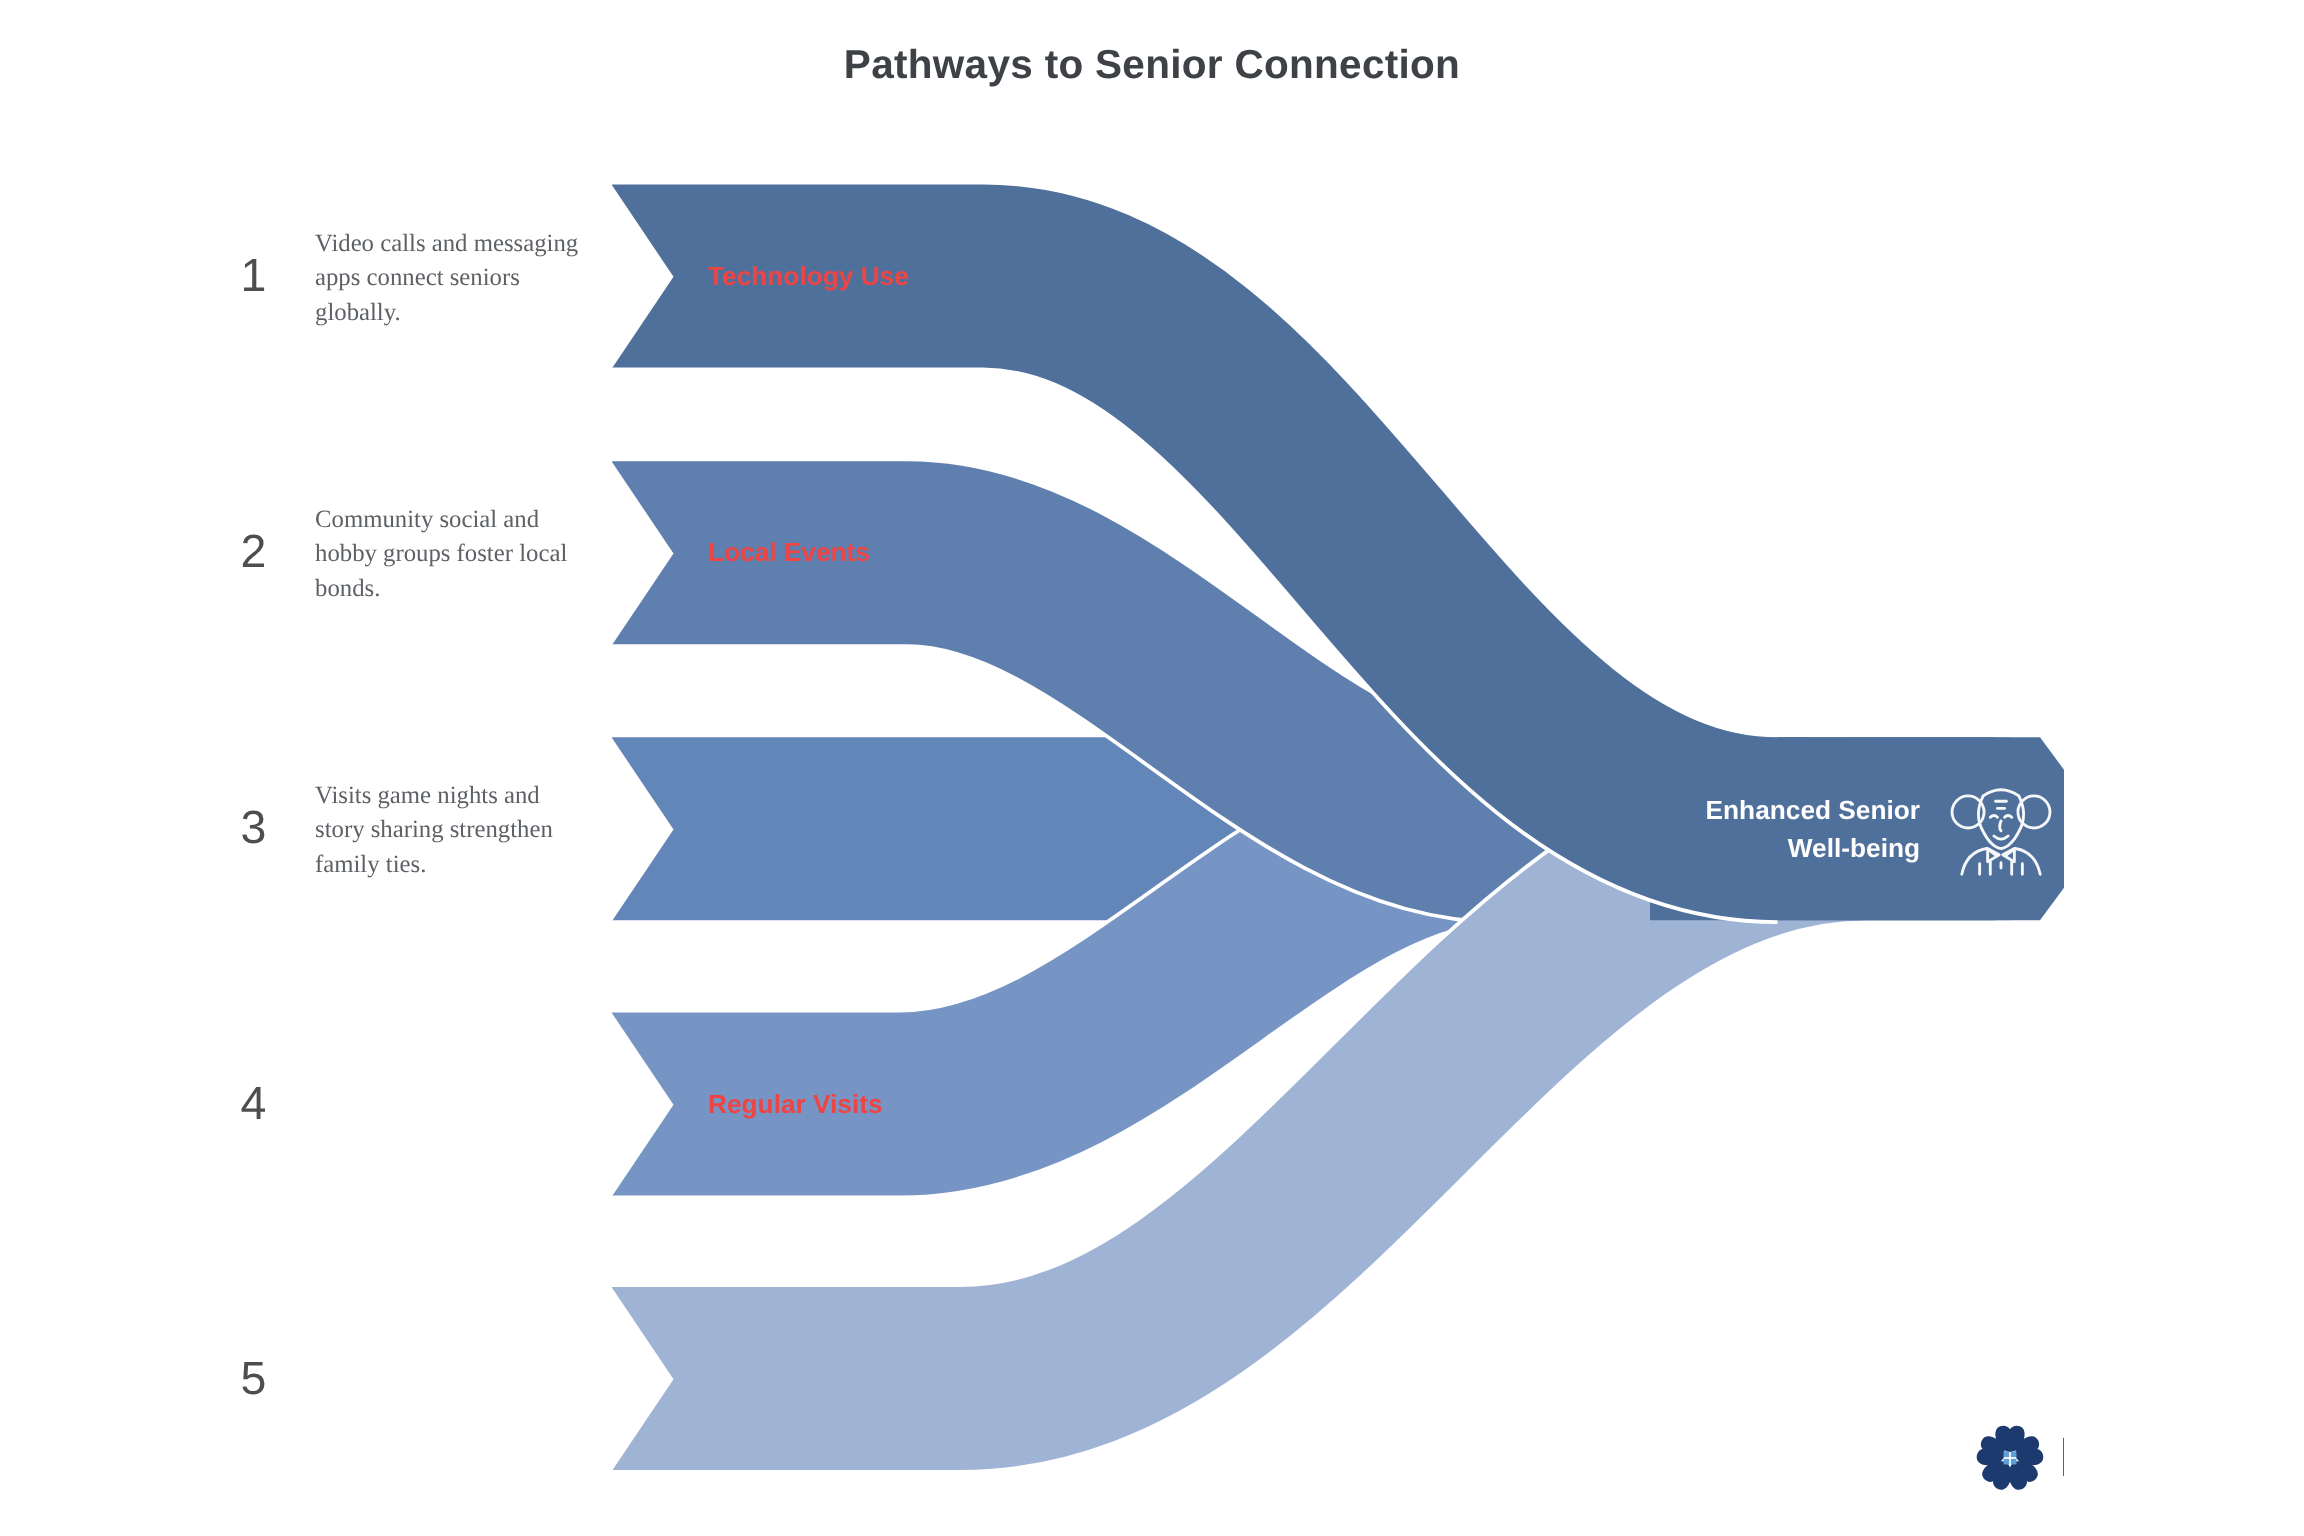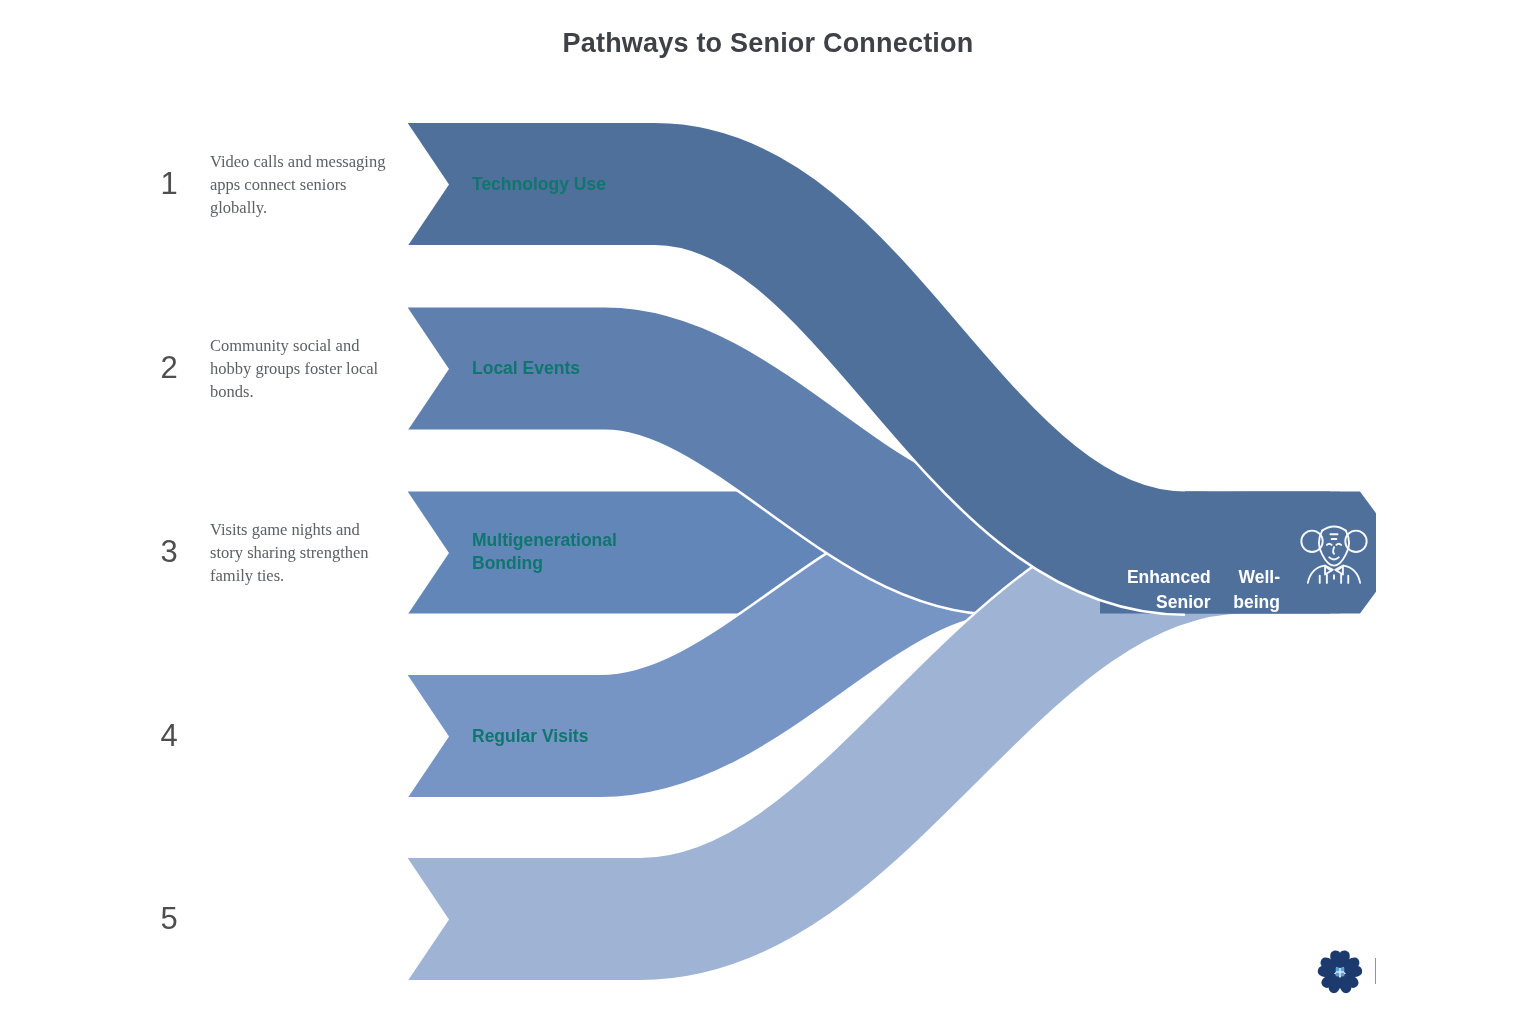--- a/index.html
+++ b/index.html
@@ -18,25 +18,25 @@
     font-size:31px;font-weight:400;color:#4e4e4e;
   }
   .step-desc{
     position:absolute;left:210px;width:184px;height:124px;
     display:flex;align-items:center;
     font-size:16.5px;line-height:23px;color:#5d6165;font-family:Liberation Serif, serif;
   }
   .band-label{
     position:absolute;left:472px;width:180px;height:124px;
     display:flex;align-items:center;
-    font-size:17.5px;font-weight:bold;color:#0f766e;line-height:23px;
+    font-size:17.5px;font-weight:bold;color:#ef4444;line-height:23px;
   }
   .outcome-label{
     position:absolute;left:1098px;width:182px;height:124px;top:491px;
-    display:flex;flex-direction:row;justify-content:center;align-items:flex-end;
+    display:flex;flex-direction:column;justify-content:center;align-items:flex-end;
     font-size:17.5px;font-weight:bold;color:#ffffff;line-height:25px;text-align:right;
   }
   .senior-icon{position:absolute;left:1296px;top:514px;width:76px;height:76px;}
   .logo{
     position:absolute;left:1316px;top:942px;height:60px;
     display:flex;align-items:center;gap:9px;
   }
   .logo-text{font-size:37px;font-weight:bold;color:#1c3a6e;letter-spacing:-.5px;}
   .r1{top:122px}.r2{top:306px}.r3{top:490px}.r4{top:674px}.r5{top:857px}
 </style>
@@ -82,21 +82,20 @@
   <div class="step-num r1">1</div>
   <div class="step-desc r1">Video calls and messaging apps connect seniors globally.</div>
   <div class="band-label r1">Technology Use</div>
 
   <div class="step-num r2">2</div>
   <div class="step-desc r2">Community social and hobby groups foster local bonds.</div>
   <div class="band-label r2">Local Events</div>
 
   <div class="step-num r3">3</div>
   <div class="step-desc r3">Visits game nights and story sharing strengthen family ties.</div>
-  <div class="band-label r3">Multigenerational Bonding</div>
 
   <div class="step-num r4">4</div>
   <div class="band-label r4">Regular Visits</div>
 
   <div class="step-num r5">5</div>
 
   <div class="outcome-label">
     <span>Enhanced Senior</span>
     <span>Well-being</span>
   </div>

